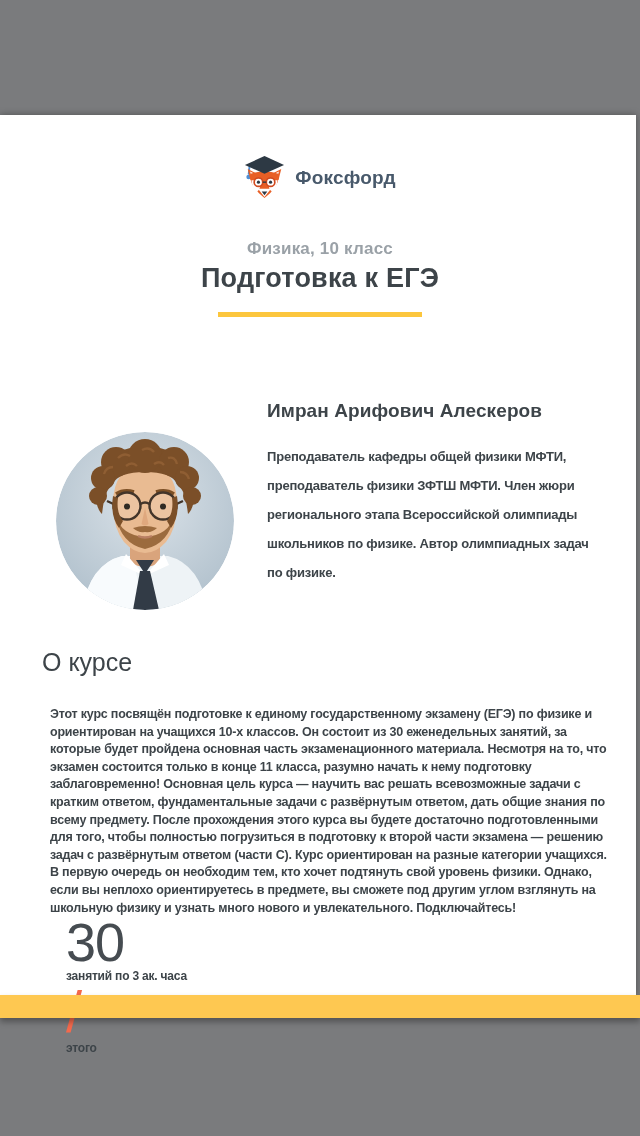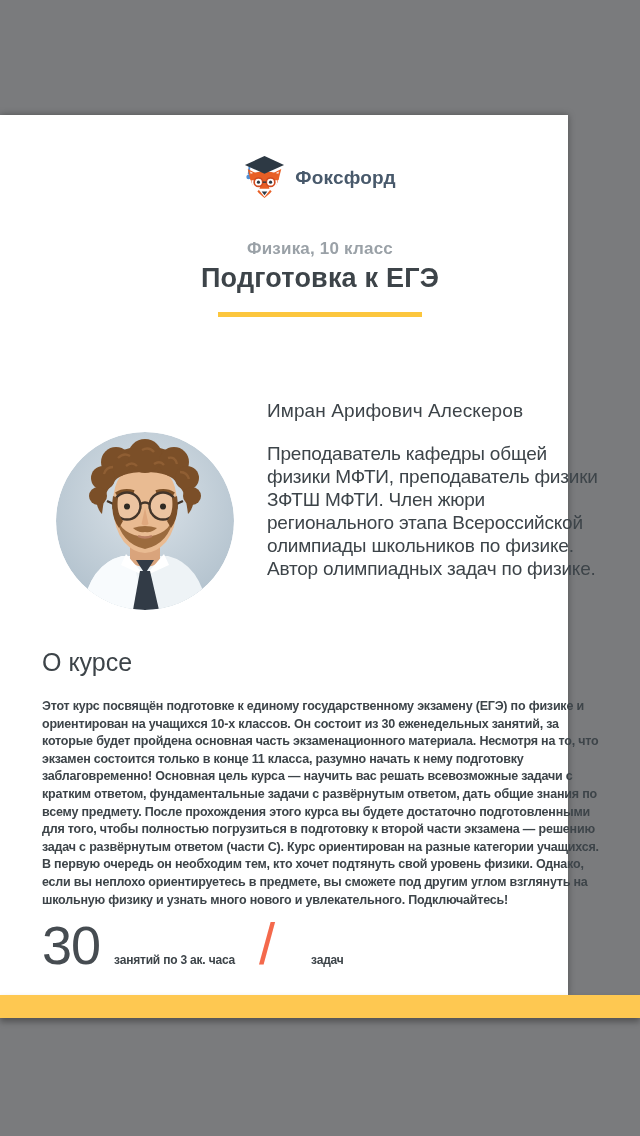--- a/index.html
+++ b/index.html
@@ -4,21 +4,21 @@
 <style>
   html,body{margin:0;padding:0;}
   body{
     width:640px;height:1136px;
     background:#7a7b7d;
     font-family:"Liberation Sans",sans-serif;
     position:relative;overflow:hidden;
     -webkit-font-smoothing:antialiased;
   }
   .card{
-    position:absolute;left:0;top:115px;width:568px;height:880px;
+    position:absolute;left:0;top:115px;width:636px;height:880px;
     background:#ffffff;
     box-shadow:0 0 7px rgba(0,0,0,.35);
   }
   
   .logo-row{
     position:absolute;top:40px;left:0;width:640px;
     display:flex;justify-content:center;align-items:center;gap:10px;
     cursor:pointer;
   }
   .logo-row svg{width:41px;height:45px;display:block;}
@@ -38,40 +38,40 @@
     position:absolute;top:197px;left:218px;width:204px;height:5px;
     background:#fcc63d;
   }
   
   .avatar{
     position:absolute;left:56px;top:317px;width:178px;height:178px;
     border-radius:50%;overflow:hidden;
   }
   .avatar svg{width:178px;height:178px;display:block;}
   .teacher-info{position:absolute;left:267px;top:285px;width:334px;}
-  .teacher-name{font-size:19px;font-weight:normal;color:#3d4449;letter-spacing:.1px;}
+  .teacher-name{font-size:19px;font-weight:bold;color:#3d4449;letter-spacing:.1px;}
   .teacher-role{font-size:15px;font-weight:bold;color:#9aa1a7;margin-top:8px;}
   .teacher-bio{
-    margin:20px 0 0 0;font-size:19px;font-weight:normal;color:#3d4449;
-    line-height:23px;letter-spacing:-.2px;
+    margin:20px 0 0 0;font-size:13px;font-weight:bold;color:#3d4449;
+    line-height:29px;letter-spacing:-.2px;
   }
   
   .about-heading{
     position:absolute;left:42px;top:533px;margin:0;
     font-size:25px;font-weight:normal;color:#3d4449;
   }
   .about-text{
-    position:absolute;left:42px;top:583px;width:562px;margin:0;
+    position:absolute;left:42px;top:583px;width:562px;margin:8px;
     font-size:12.5px;font-weight:bold;color:#3d4449;
     line-height:17.6px;letter-spacing:-.2px;
   }
   
   .stats{
     position:absolute;left:42px;top:800px;width:560px;
-    display:flex;align-items:baseline;white-space:nowrap;
+    display:flex;align-items:baseline;white-space:nowrap;flex-direction:column;
   }
   .stat-num{
     font-size:54px;font-weight:normal;color:#464c51;line-height:1;
     letter-spacing:-1px;
   }
   .stat-lbl{
     font-size:12px;font-weight:bold;color:#3d4449;margin-left:14px;letter-spacing:-.2px;
   }
   .stat-slash{
     font-size:58px;font-weight:normal;color:#f4694c;line-height:1;
@@ -171,18 +171,18 @@
     <p class="teacher-bio">Преподаватель кафедры общей физики МФТИ, преподаватель физики ЗФТШ МФТИ. Член жюри регионального этапа Всероссийской олимпиады школьников по физике. Автор олимпиадных задач по физике.</p>
   </div>
 
   <h2 class="about-heading">О курсе</h2>
   <p class="about-text">Этот курс посвящён подготовке к единому государственному экзамену (ЕГЭ) по физике и ориентирован на учащихся 10-х классов. Он состоит из 30 еженедельных занятий, за которые будет пройдена основная часть экзаменационного материала. Несмотря на то, что экзамен состоится только в конце 11 класса, разумно начать к нему подготовку заблаговременно! Основная цель курса — научить вас решать всевозможные задачи с кратким ответом, фундаментальные задачи с развёрнутым ответом, дать общие знания по всему предмету. После прохождения этого курса вы будете достаточно подготовленными для того, чтобы полностью погрузиться в подготовку к второй части экзамена — решению задач с развёрнутым ответом (части C). Курс ориентирован на разные категории учащихся. В первую очередь он необходим тем, кто хочет подтянуть свой уровень физики. Однако, если вы неплохо ориентируетесь в предмете, вы сможете под другим углом взглянуть на школьную физику и узнать много нового и увлекательного. Подключайтесь!</p>
 
   <div class="stats">
     <span class="stat-num">30</span>
     <span class="stat-lbl">занятий по 3 ак. часа</span>
     <span class="stat-slash">/</span>
-    <span class="stat-lbl">задач</span>
+    <span class="stat-lbl">этого</span>
   </div>
 
 </div>
 
 <div class="yellow-bar"></div>
 
 </body></html>

